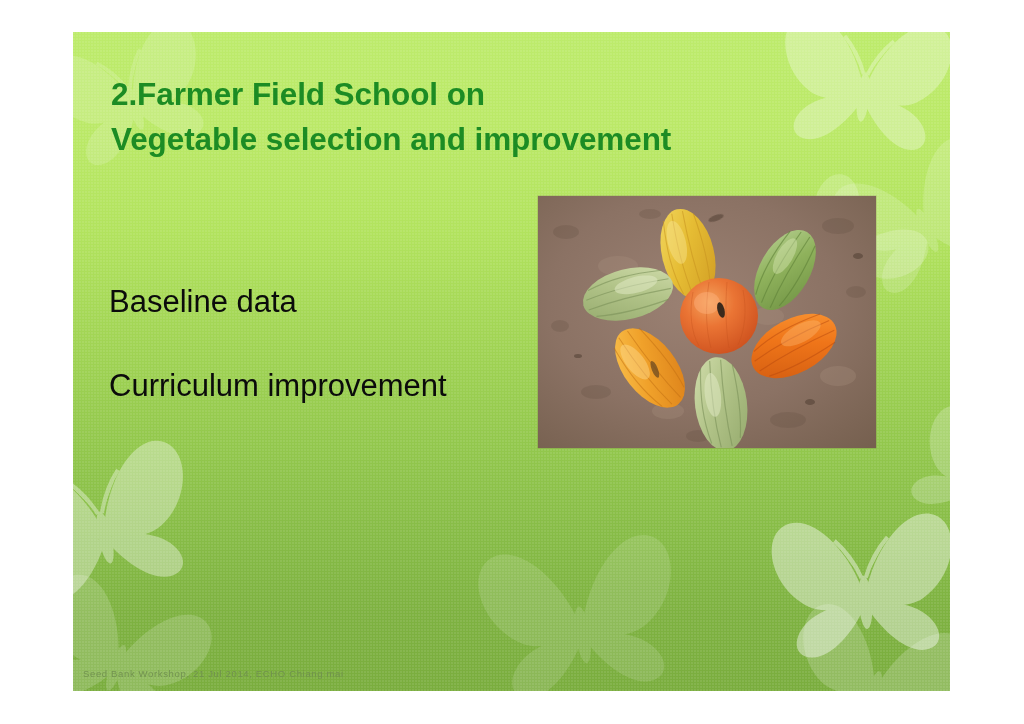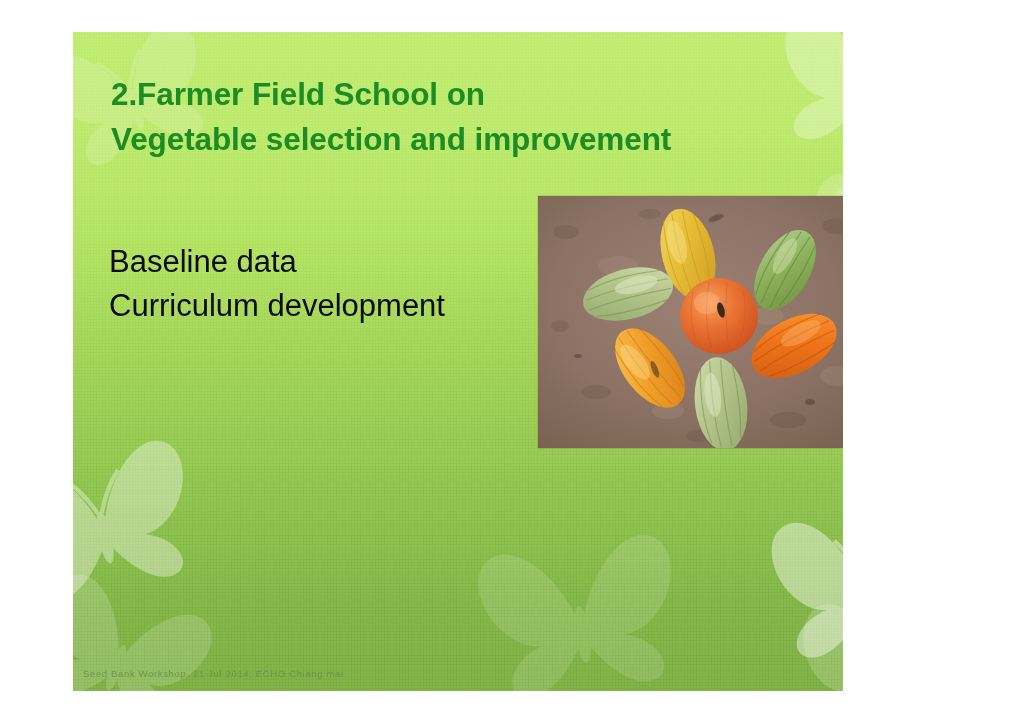--- a/index.html
+++ b/index.html
@@ -17,21 +17,21 @@
     width: 1024px;
     height: 724px;
     background: #ffffff;
   }
 
   
   #slide {
     position: absolute;
     left: 73px;
     top: 32px;
-    width: 770px;
+    width: 877px;
     height: 659px;
     overflow: hidden;
     background: linear-gradient(to bottom,
        #bdeb6c 0%,
        #bbe968 14%,
        #b2e35e 30%,
        #a2d555 46%,
        #93c84d 62%,
        #87bc47 76%,
        #7eb241 88%,
@@ -75,21 +75,21 @@
   #body-block {
     position: absolute;
     left: 36px;
     top: 208px;
     width: 470px;
     color: #0b0b0b;
     font-size: 31px;
     line-height: 43.5px;
     font-family: "Liberation Sans", sans-serif;
   }
-  #body-block .line { white-space: nowrap; }
+  #body-block .line { white-space: nowrap; margin-top: 40px; }
 
   
   #footer {
     position: absolute;
     left: 10px;
     top: 636px;
     color: #6f8f4e;
     font-size: 9.5px;
     letter-spacing: 0.65px;
     font-family: "Liberation Sans", sans-serif;
@@ -244,21 +244,21 @@
         </svg>
     </div>
 
     <div id="dots"></div>
 
     <div id="title">2.Farmer Field School on
 Vegetable selection and improvement</div>
 
     <div id="body-block">
       <div class="line">Baseline data</div>
-      <div class="line">Curriculum development</div>
+      <div class="line">Curriculum improvement</div>
     </div>
 
     <div id="photo">
       <svg viewBox="0 0 338 252" preserveAspectRatio="none" aria-hidden="true">
         <defs>
           <radialGradient id="soilg" cx="46%" cy="42%" r="78%">
             <stop offset="0%" stop-color="#9b8173"></stop>
             <stop offset="55%" stop-color="#8b7264"></stop>
             <stop offset="100%" stop-color="#76604f"></stop>
           </radialGradient>

